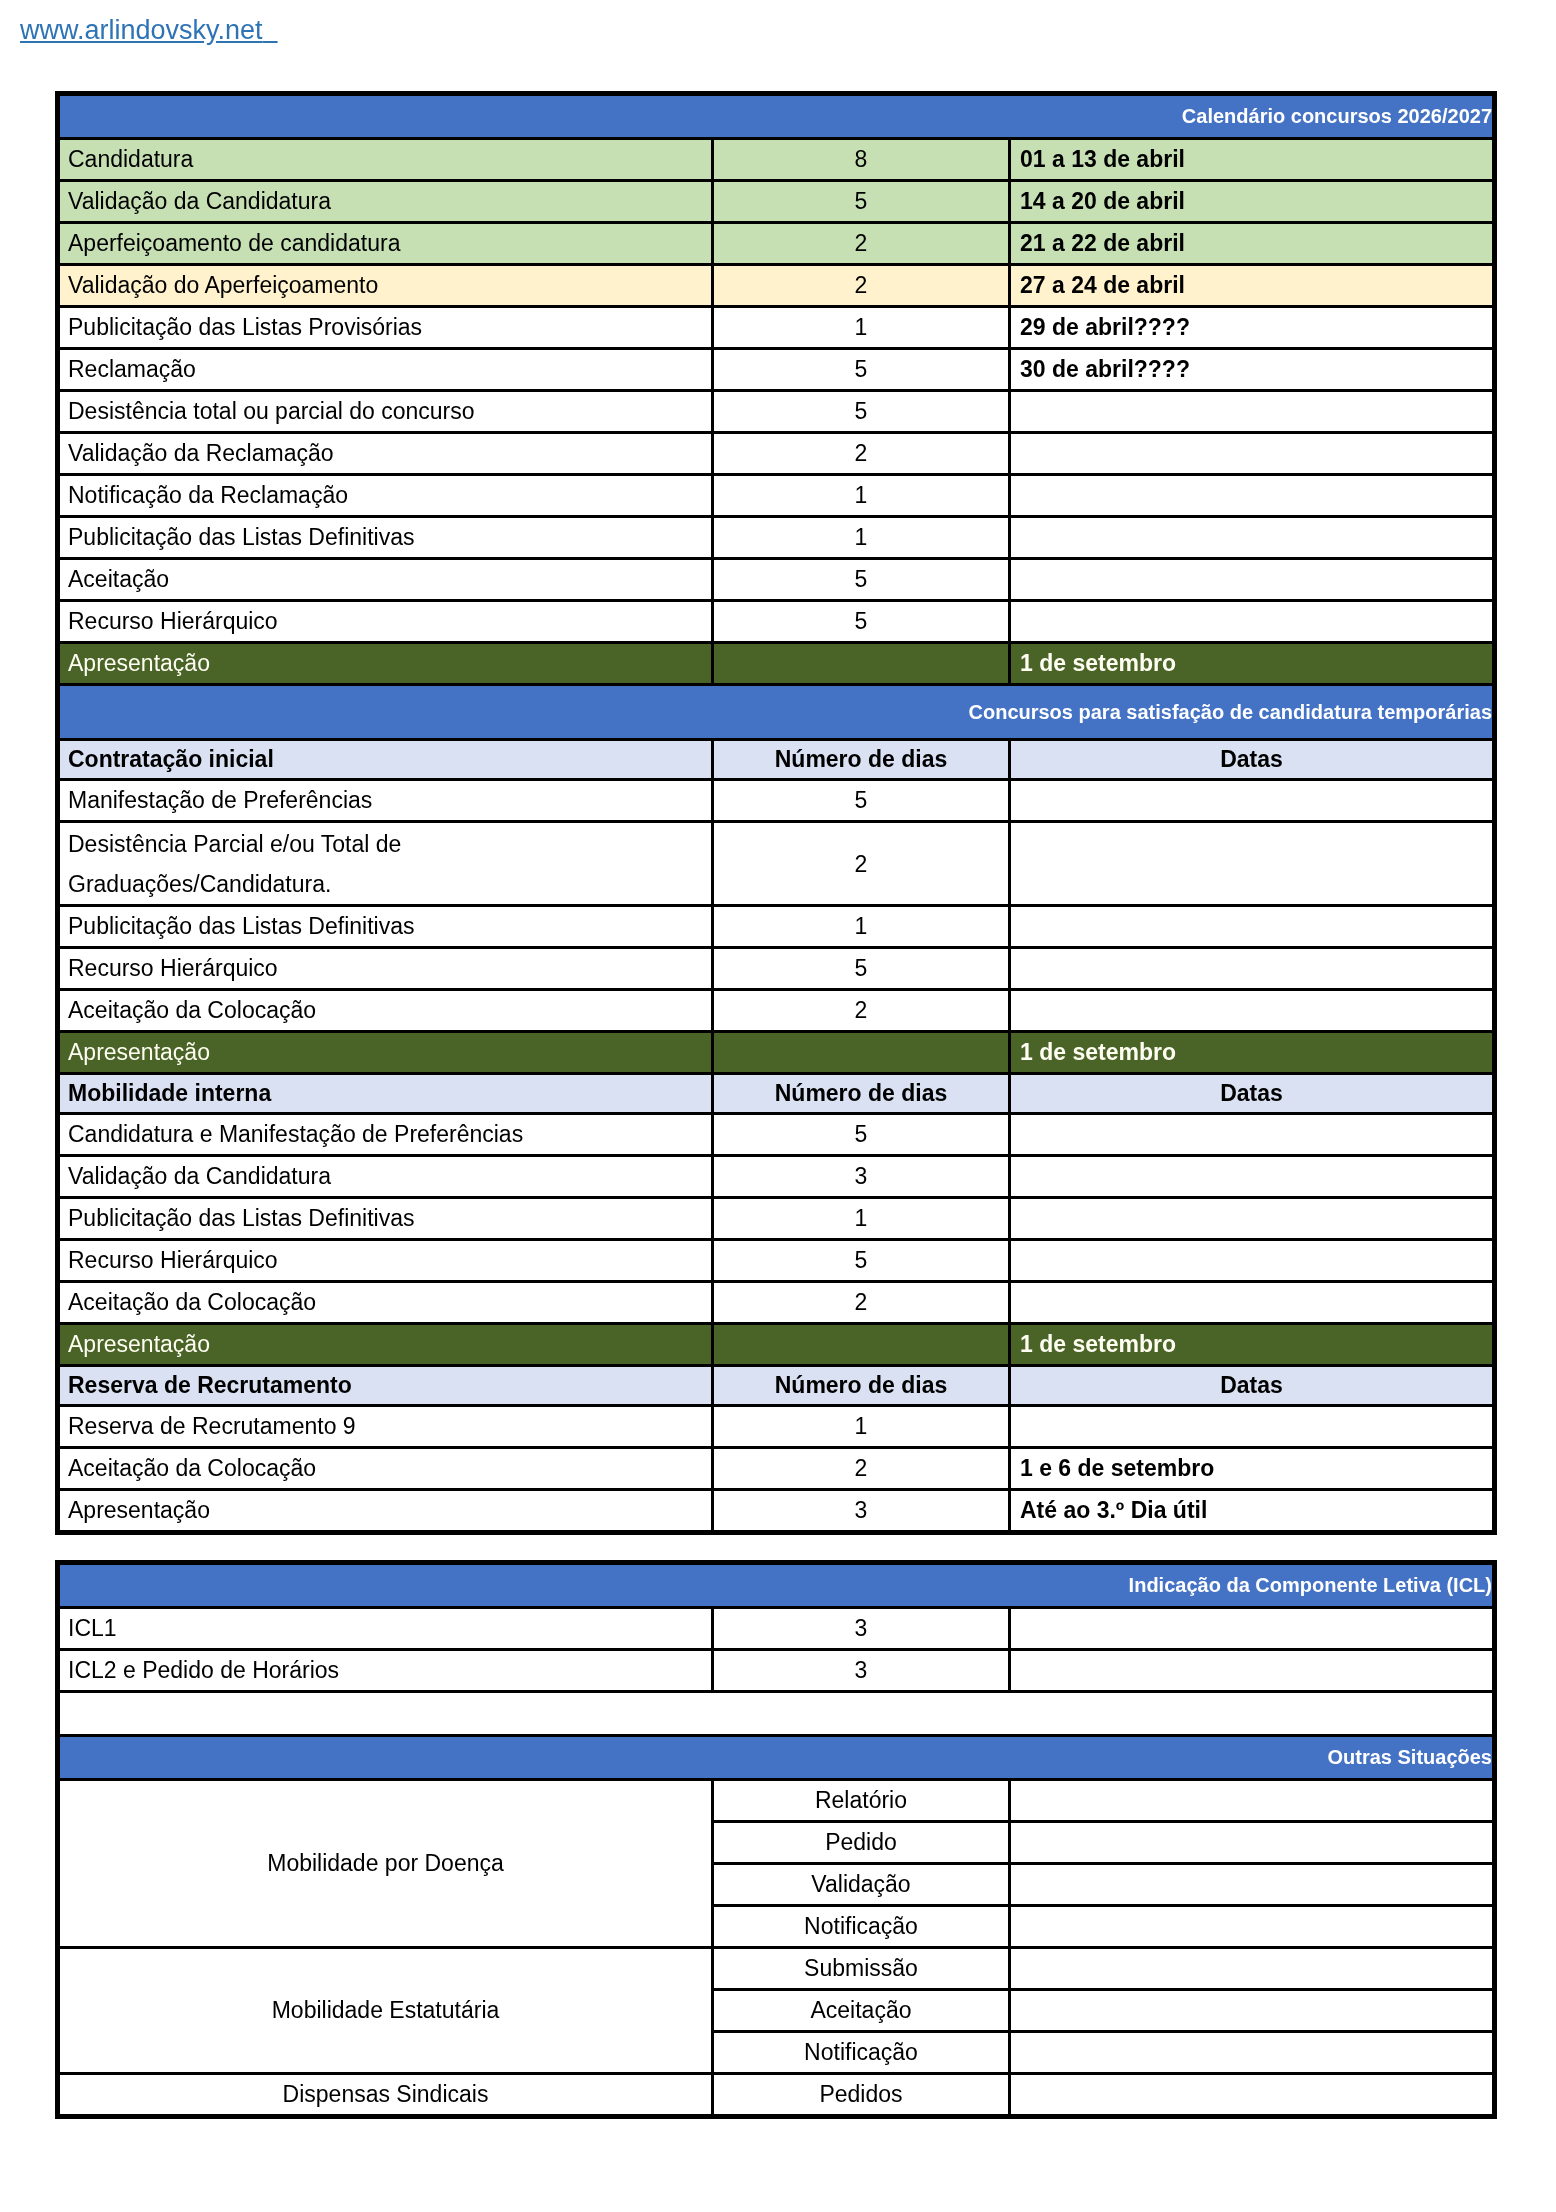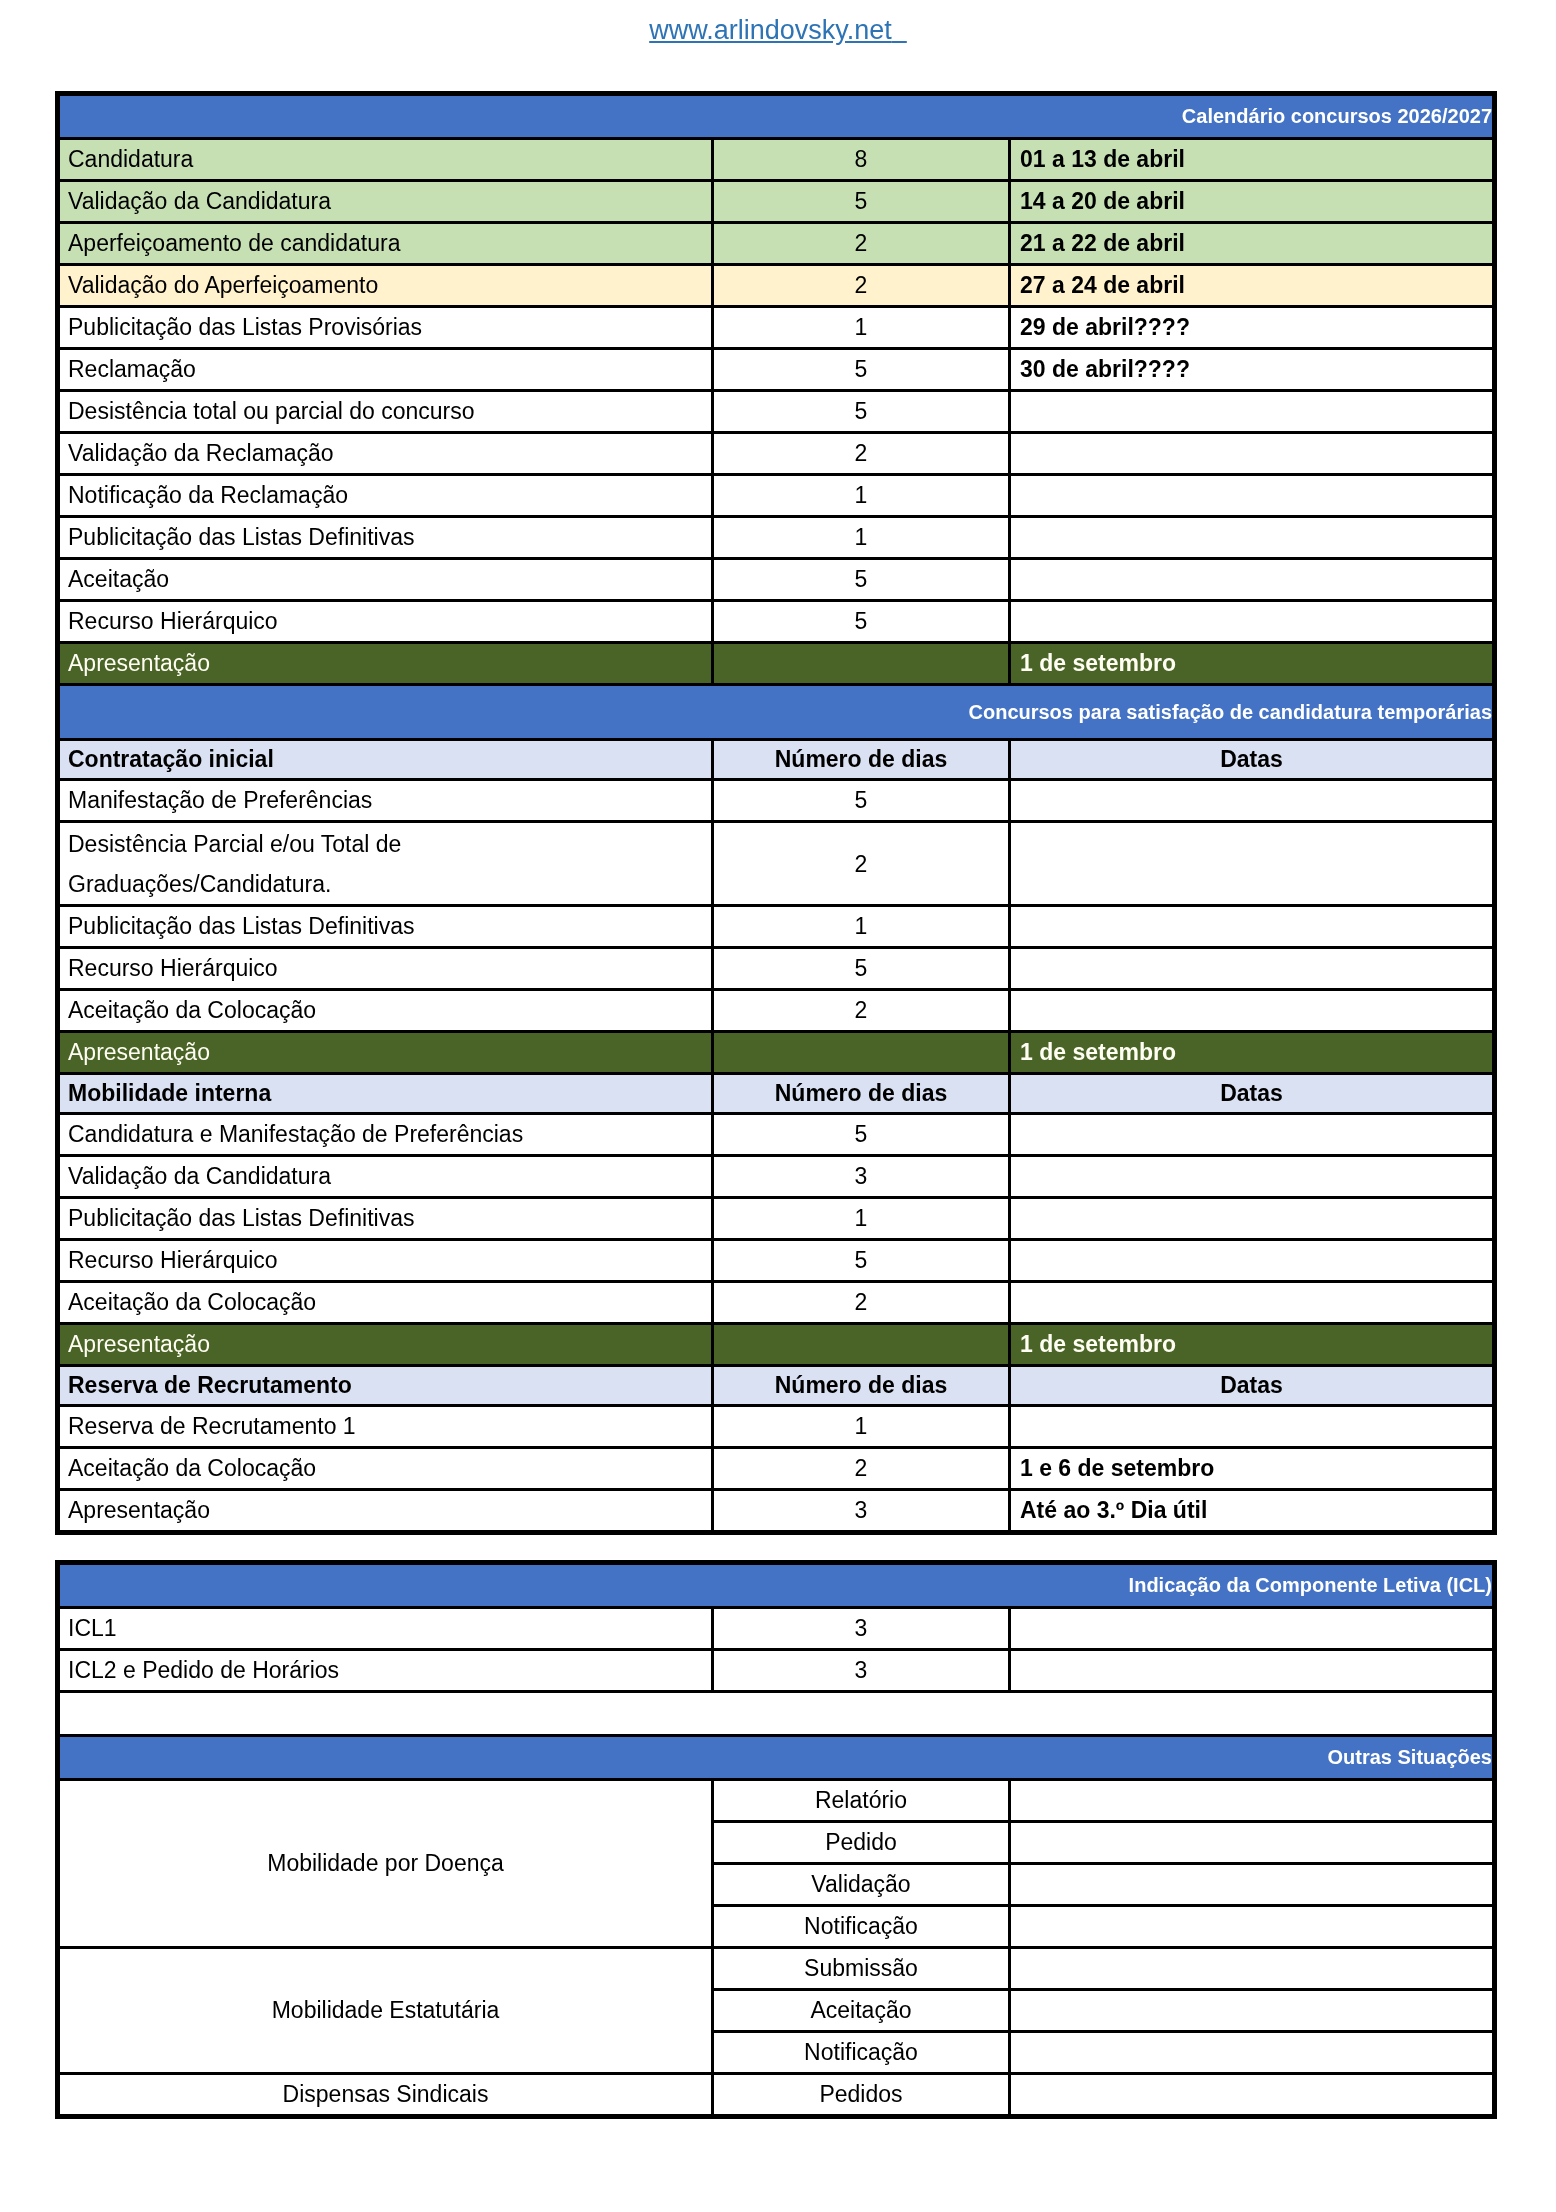--- a/index.html
+++ b/index.html
@@ -1,21 +1,21 @@
 <!DOCTYPE html>
 <html style="--band-blue: #4472C4; --header-light: #D9E1F2; --row-green: #C6E0B4; --row-yellow: #FFF2CC; --dark-green: #4A6428; --link-blue: #2E74B5;"><head>
 <meta charset="utf-8">
 <style>
   html,body{margin:0;padding:0;}
   body{
     width:1556px;height:2212px;background:#ffffff;
     font-family:"Liberation Sans",sans-serif;color:#000;
     overflow:hidden;
   }
-  .toplink-wrap{text-align:center;padding-top:14px;height:34px;}
+  .toplink-wrap{padding-top:14px;height:34px;padding-left:20px;}
   a.toplink{
     color:var(--link-blue,#2E74B5);
     font-size:27px;line-height:32px;
     text-decoration:underline;cursor:pointer;
   }
   a.toplink::after{content:"\00a0\00a0";}
   table{
     border-collapse:collapse;table-layout:fixed;
     width:1437px;margin-left:55px;
     border:5px solid #000;
@@ -197,21 +197,21 @@
         <td class="c1">Apresentação</td>
         <td class="c2"></td>
         <td class="c3">1 de setembro</td>
       </tr>
       <tr class="hdr">
         <td class="c1">Reserva de Recrutamento</td>
         <td class="c2">Número de dias</td>
         <td class="c2">Datas</td>
       </tr>
       <tr class="row">
-        <td class="c1">Reserva de Recrutamento 1</td>
+        <td class="c1">Reserva de Recrutamento 9</td>
         <td class="c2">1</td>
         <td class="c3"></td>
       </tr>
       <tr class="row">
         <td class="c1">Aceitação da Colocação</td>
         <td class="c2">2</td>
         <td class="c3">1 e 6 de setembro</td>
       </tr>
       <tr class="row">
         <td class="c1">Apresentação</td>

